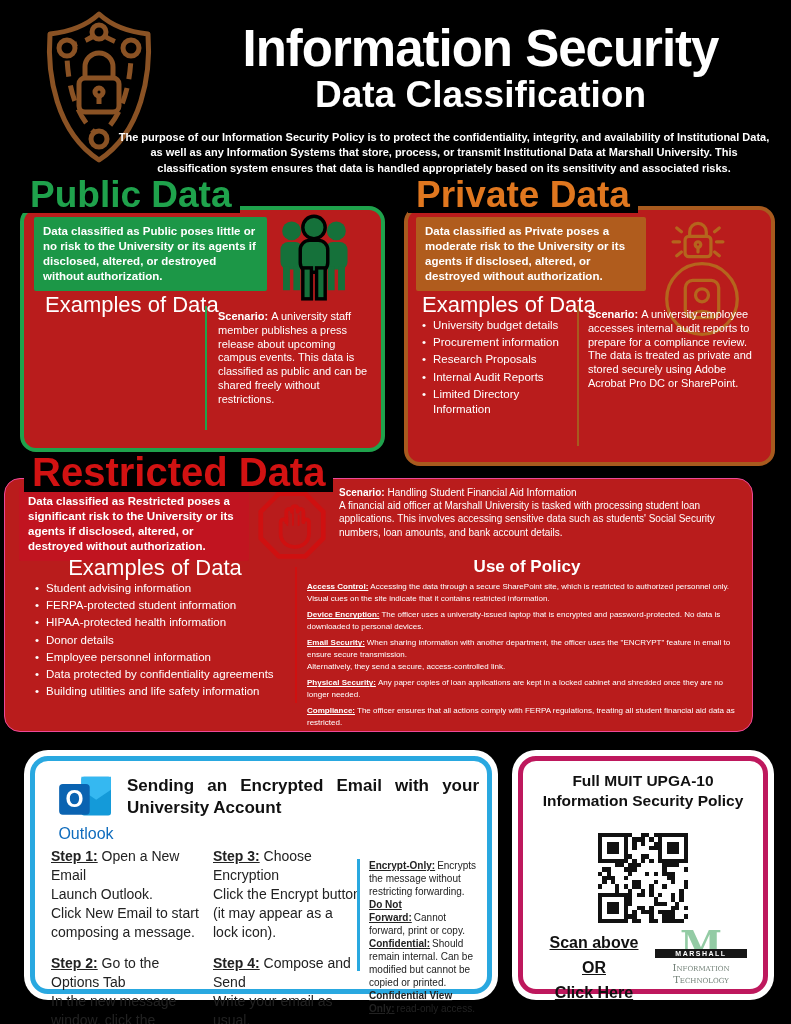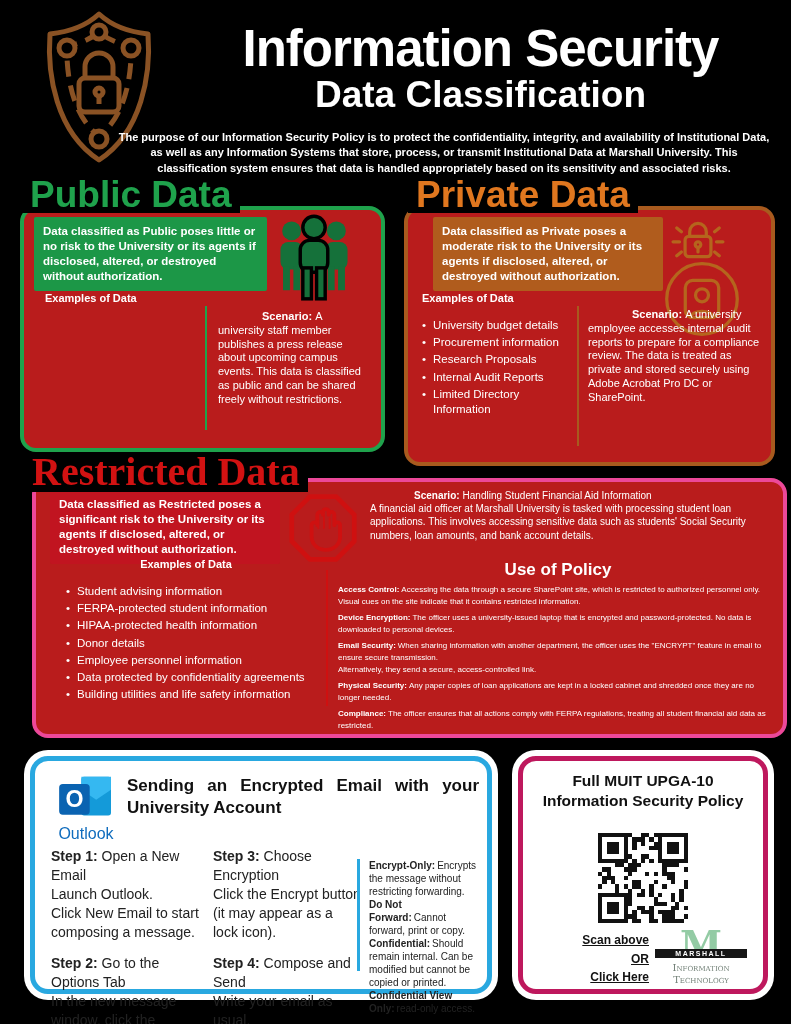--- a/index.html
+++ b/index.html
@@ -1,66 +1,66 @@
 <!DOCTYPE html>
 <html><head>
 <meta charset="utf-8">
 <style>
   html,body{margin:0;padding:0;background:#000;}
   .canvas{position:relative;width:791px;height:1024px;background:#000;overflow:hidden;
           font-family:"Liberation Sans",sans-serif;color:#fff;}
-  .b{font-weight:bold;}
+  .b{font-weight:bold;text-decoration:underline;}
   .u{}
 
   
   .shield{position:absolute;left:34px;top:8px;}
   .hdr-text{position:absolute;left:170px;right:0;top:22px;text-align:center;}
   .hdr-text h1{margin:0;font-size:51px;line-height:1.05;font-weight:bold;letter-spacing:-1px;}
   .hdr-text h2{margin:0;font-size:37px;line-height:1.05;font-weight:bold;}
   .intro{position:absolute;left:118px;width:652px;top:130px;margin:0;
          font-size:11px;font-weight:bold;line-height:1.4;text-align:center;}
 
   
   .sec-title{position:absolute;z-index:2;font-weight:bold;line-height:1;background:#000;padding:0 8px;}
   .panel{position:absolute;border-radius:16px;background:#b91c1c;}
   .desc-box{position:absolute;color:#fff;font-weight:bold;font-size:11.5px;line-height:1.3;
             padding:7px 9px;border-radius:2px;}
-  .ex-head{position:absolute;font-size:11px;font-weight:bold;color:#fff;}
+  .ex-head{position:absolute;font-size:22px;font-weight:normal;color:#fff;}
   ul.blist{position:absolute;margin:0;padding:0;list-style:none;font-size:11.5px;line-height:1.32;}
   ul.blist li{padding-left:11px;position:relative;margin-bottom:2px;}
   ul.blist li::before{content:"•";position:absolute;left:0;top:0;}
   .vdiv{position:absolute;width:2px;}
   .scenario{position:absolute;font-size:11px;line-height:1.25;}
-  .scenario .lbl{font-weight:bold;margin-right:3px;margin-left:44px;}
+  .scenario .lbl{font-weight:bold;margin-right:3px;}
   .scenario .body{white-space:pre-line;}
 
   
   .pub-title{left:22px;top:176px;font-size:37px;color:#1fa24c;}
   .pub-panel{left:20px;top:206px;width:357px;height:238px;border:4px solid #1fa24c;}
   .pub-box{left:10px;top:7px;width:215px;background:#1c9747;}
   .pub-people{position:absolute;right:24px;top:2px;}
   .pub-ex{left:21px;top:82px;}
   .pub-list{left:18px;top:108px;width:165px;}
   .pub-div{left:181px;top:96px;height:124px;background:#1fa24c;}
   .pub-scn{left:194px;top:100px;width:152px;}
 
   
   .prv-title{left:408px;top:176px;font-size:37px;color:#e0771f;}
   .prv-panel{left:404px;top:206px;width:363px;height:252px;border:4px solid #a85a1e;}
-  .prv-box{left:25px;top:7px;width:212px;background:#b05c1d;}
+  .prv-box{left:8px;top:7px;width:212px;background:#b05c1d;}
   .prv-lock{position:absolute;right:44px;top:6px;}
   .prv-person{position:absolute;right:30px;top:50px;}
   .prv-ex{left:14px;top:82px;}
   .prv-list{left:14px;top:108px;width:152px;}
   .prv-div{left:169px;top:96px;height:140px;background:#a85a1e;}
   .prv-scn{left:180px;top:98px;width:172px;}
 
   
-  .res-title{left:24px;top:452px;font-size:40px;color:#d21212;font-family:Liberation Serif, serif;}
-  .res-panel{left:32px;top:478px;width:747px;height:252px;border:4px solid #ec4899;}
+  .res-title{left:24px;top:452px;font-size:40px;color:#d21212;}
+  .res-panel{left:4px;top:478px;width:747px;height:252px;border:1px solid #ec4899;}
   .res-box{left:14px;top:8px;width:212px;background:#c11420;}
   .res-stop{position:absolute;left:251px;top:10px;}
   .res-scn{left:334px;top:7px;width:412px;font-size:10px;line-height:1.32;}
   .res-ex{left:30px;top:76px;width:240px;text-align:center;}
   .res-list{left:30px;top:102px;width:258px;font-size:11px;}
   .res-div{left:290px;top:88px;height:136px;background:#cf1010;}
   .res-pol-head{left:302px;top:78px;width:440px;text-align:center;font-size:17px;font-weight:bold;position:absolute;}
   .pol-list{position:absolute;left:302px;top:102px;width:440px;font-size:8px;line-height:1.45;}
   .pol-item{margin-bottom:5px;}
   .pol-item .b{margin-right:2px;}
@@ -83,22 +83,22 @@
   .opt-list{position:absolute;left:334px;top:98px;width:112px;font-size:10px;line-height:1.3;color:#222;}
   .opt-item .b{margin-right:2px;}
 
   .policy-title{position:absolute;left:12px;right:12px;top:10px;margin:0;text-align:center;
                 font-size:15.5px;font-weight:bold;line-height:1.3;color:#111;}
   .qr{position:absolute;left:50%;top:72px;transform:translateX(-50%);
       display:grid;grid-template-columns:repeat(21,1fr);grid-template-rows:repeat(21,1fr);
       width:90px;height:90px;background:#fff;}
   .qr div{background:#fff;}
   .qr div.on{background:#111;}
-  .scan{position:absolute;left:16px;top:170px;width:110px;text-align:right;
-        font-size:12px;font-weight:bold;line-height:1.55;color:#111;}
+  .scan{position:absolute;left:16px;top:170px;width:110px;text-align:center;
+        font-size:16px;font-weight:bold;line-height:1.55;color:#111;}
   .scan div{text-decoration:underline;}
   .mu-logo{position:absolute;right:10px;top:166px;width:104px;height:60px;}
   .mu-m{font-family:"DejaVu Serif",serif;font-weight:bold;font-size:38px;line-height:0.9;
         color:#93cba4;text-align:center;}
   .mu-banner{position:absolute;top:22px;left:6px;right:6px;background:#161616;color:#fff;
              font-size:7px;font-weight:bold;letter-spacing:1.5px;text-align:center;padding:1px 0;}
   .mu-org{font-family:"DejaVu Serif",serif;font-variant:small-caps;color:#728077;
           font-size:10px;line-height:1.15;text-align:center;margin-top:1px;}
 </style>
 </head>

